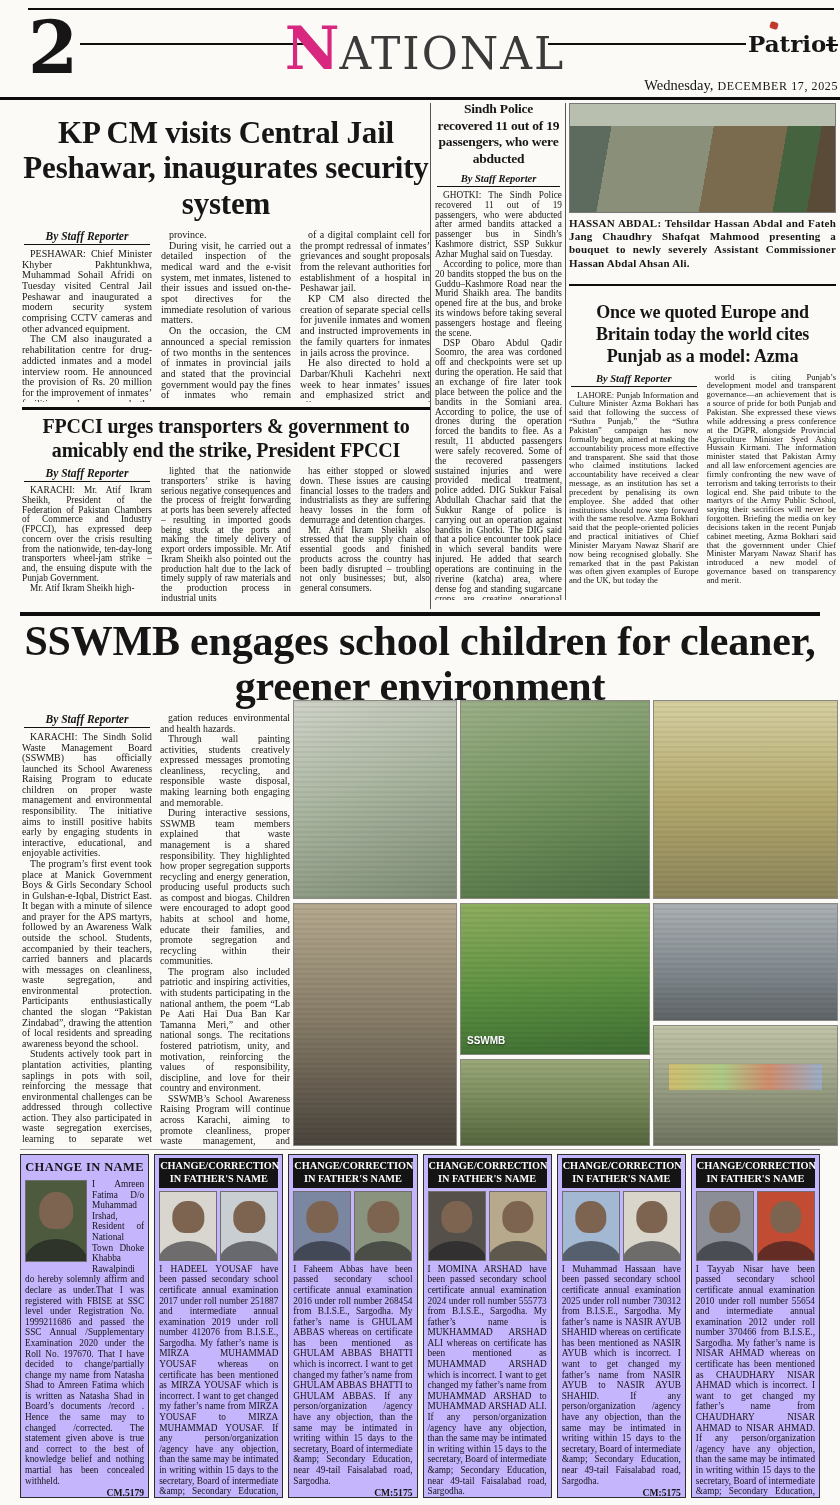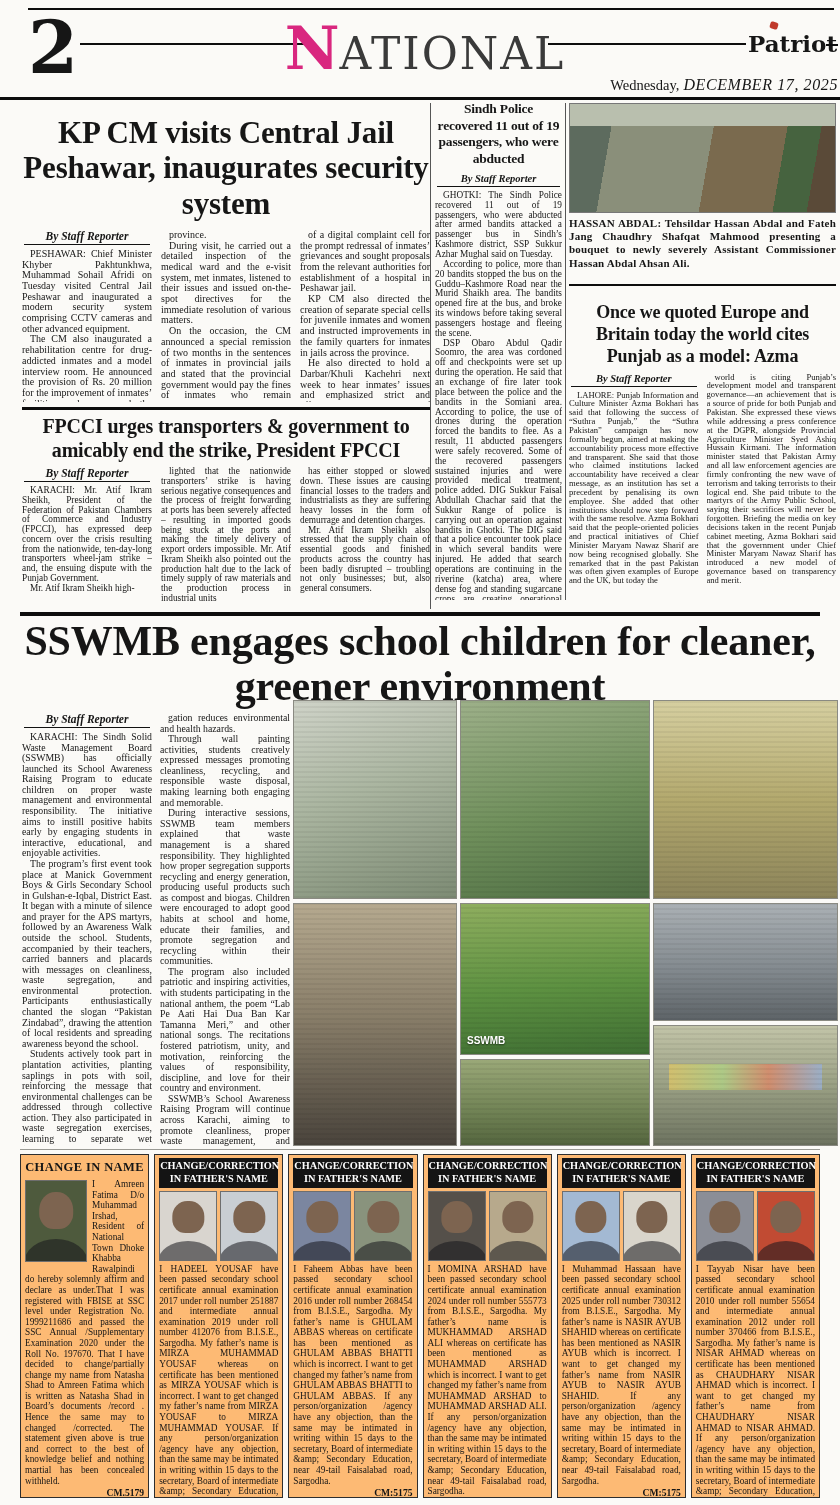--- a/index.html
+++ b/index.html
@@ -11,21 +11,21 @@
 
   
   #pagenum { left:28px; top:12px; font-size:72px; font-weight:bold; line-height:1; font-family:"DejaVu Serif", serif; }
   #national { left:300px; top:18px; width:250px; display:flex; align-items:baseline; justify-content:center; font-family:"DejaVu Serif", serif; color:#3a3a3a; }
   #national .n { font-size:60px; font-weight:bold; line-height:1; }
   #national .rest { font-size:44px; letter-spacing:2px; line-height:1; }
   #patriot { left:748px; top:30px; font-size:23px; font-weight:bold; font-family:"DejaVu Serif", serif; }
   #patriot-mark { left:770px; top:22px; width:8px; height:7px; border-radius:2px; transform:rotate(18deg); }
   #dateline { left:560px; top:76px; width:278px; text-align:right; }
   #dateline .d1 { font-size:14.5px; }
-  #dateline .d2 { font-size:16px; letter-spacing:.6px;font-style:italic; }
+  #dateline .d2 { font-size:12px; letter-spacing:.6px; }
 
   
   .hl { font-weight:bold; text-align:center; letter-spacing:-.2px; }
   .byline { font-weight:bold; font-style:italic; font-size:11.5px; text-align:center; border-bottom:1.5px solid #111; padding-bottom:2px; margin:0 2px 4px 2px; }
   .cols { display:flex; gap:9px; overflow:hidden; }
   .col { flex:1; overflow:hidden; }
   p.b { margin:0; text-indent:8px; text-align:justify; }
 
   #kpcm { left:22px; top:103px; width:408px; height:301px; overflow:hidden;margin-top:12px; }
   #kpcm .hl { font-size:31px; line-height:1.14; }
@@ -68,21 +68,21 @@
   #collage { left:293px; top:700px; width:545px; height:446px; }
   .ph { position:absolute; border:1px solid #8a8a82; overflow:hidden; }
   .ph::after { content:""; position:absolute; inset:0; background:repeating-linear-gradient(0deg, rgba(0,0,0,.05) 0 2px, rgba(0,0,0,0) 2px 5px); }
   .ph .lbl { position:absolute; left:6px; bottom:8px; color:#fff; font-weight:bold; font-size:10px; font-family:"Liberation Sans", sans-serif; text-shadow:0 1px 2px rgba(0,0,0,.6); z-index:2; }
   .bannerstrip::before { content:""; position:absolute; left:8%; right:8%; top:32%; height:22%;
      background:linear-gradient(90deg,#d9c36a,#b0cf86 35%,#d98a6a 65%,#9ab0d0); opacity:.85; }
 
   
   #adsrule { left:20px; top:1149px; width:800px; height:1px; background:#9a9a94; }
   #ads { left:20px; top:1154px; width:800px; height:344px; display:flex; gap:5px; }
-  .ad { flex:1; border:1px solid #2e2e2e; background:#fdba74; padding:3px 4px; overflow:hidden; }
+  .ad { flex:1; border:1px solid #2e2e2e; background:#c4b5fd; padding:3px 4px; overflow:hidden; }
   .ad-h-light { font-weight:bold; font-size:12.5px; text-align:center; letter-spacing:.4px; margin:2px 0 4px; }
   .ad-h-dark { background:#141414; color:#fff; font-weight:bold; font-size:10.3px; line-height:1.25; text-align:center; padding:2px 1px; margin-bottom:3px; }
   .pprow { display:flex; gap:3px; justify-content:center; margin:2px 0 3px; }
   .pp { width:58px; height:70px; border:1px solid #6e6e6e; position:relative; background:var(--bg,#cfd2d6); overflow:hidden; }
   .pp::before { content:""; position:absolute; left:50%; top:14%; width:56%; height:46%; transform:translateX(-50%); background:#7d6450; border-radius:48% 48% 42% 42%; }
   .pp::after { content:""; position:absolute; bottom:-6%; left:-4%; right:-4%; height:34%; background:rgba(22,22,28,.55); border-radius:50% 50% 0 0 / 90% 90% 0 0; }
   .adfloat { float:left; width:62px; height:82px; margin:1px 5px 2px 0; }
   .adtext { font-size:9.3px; line-height:1.14; text-align:justify; }
   .adref { text-align:right; font-weight:bold; font-size:9.6px; margin-top:1px; }
 </style>

